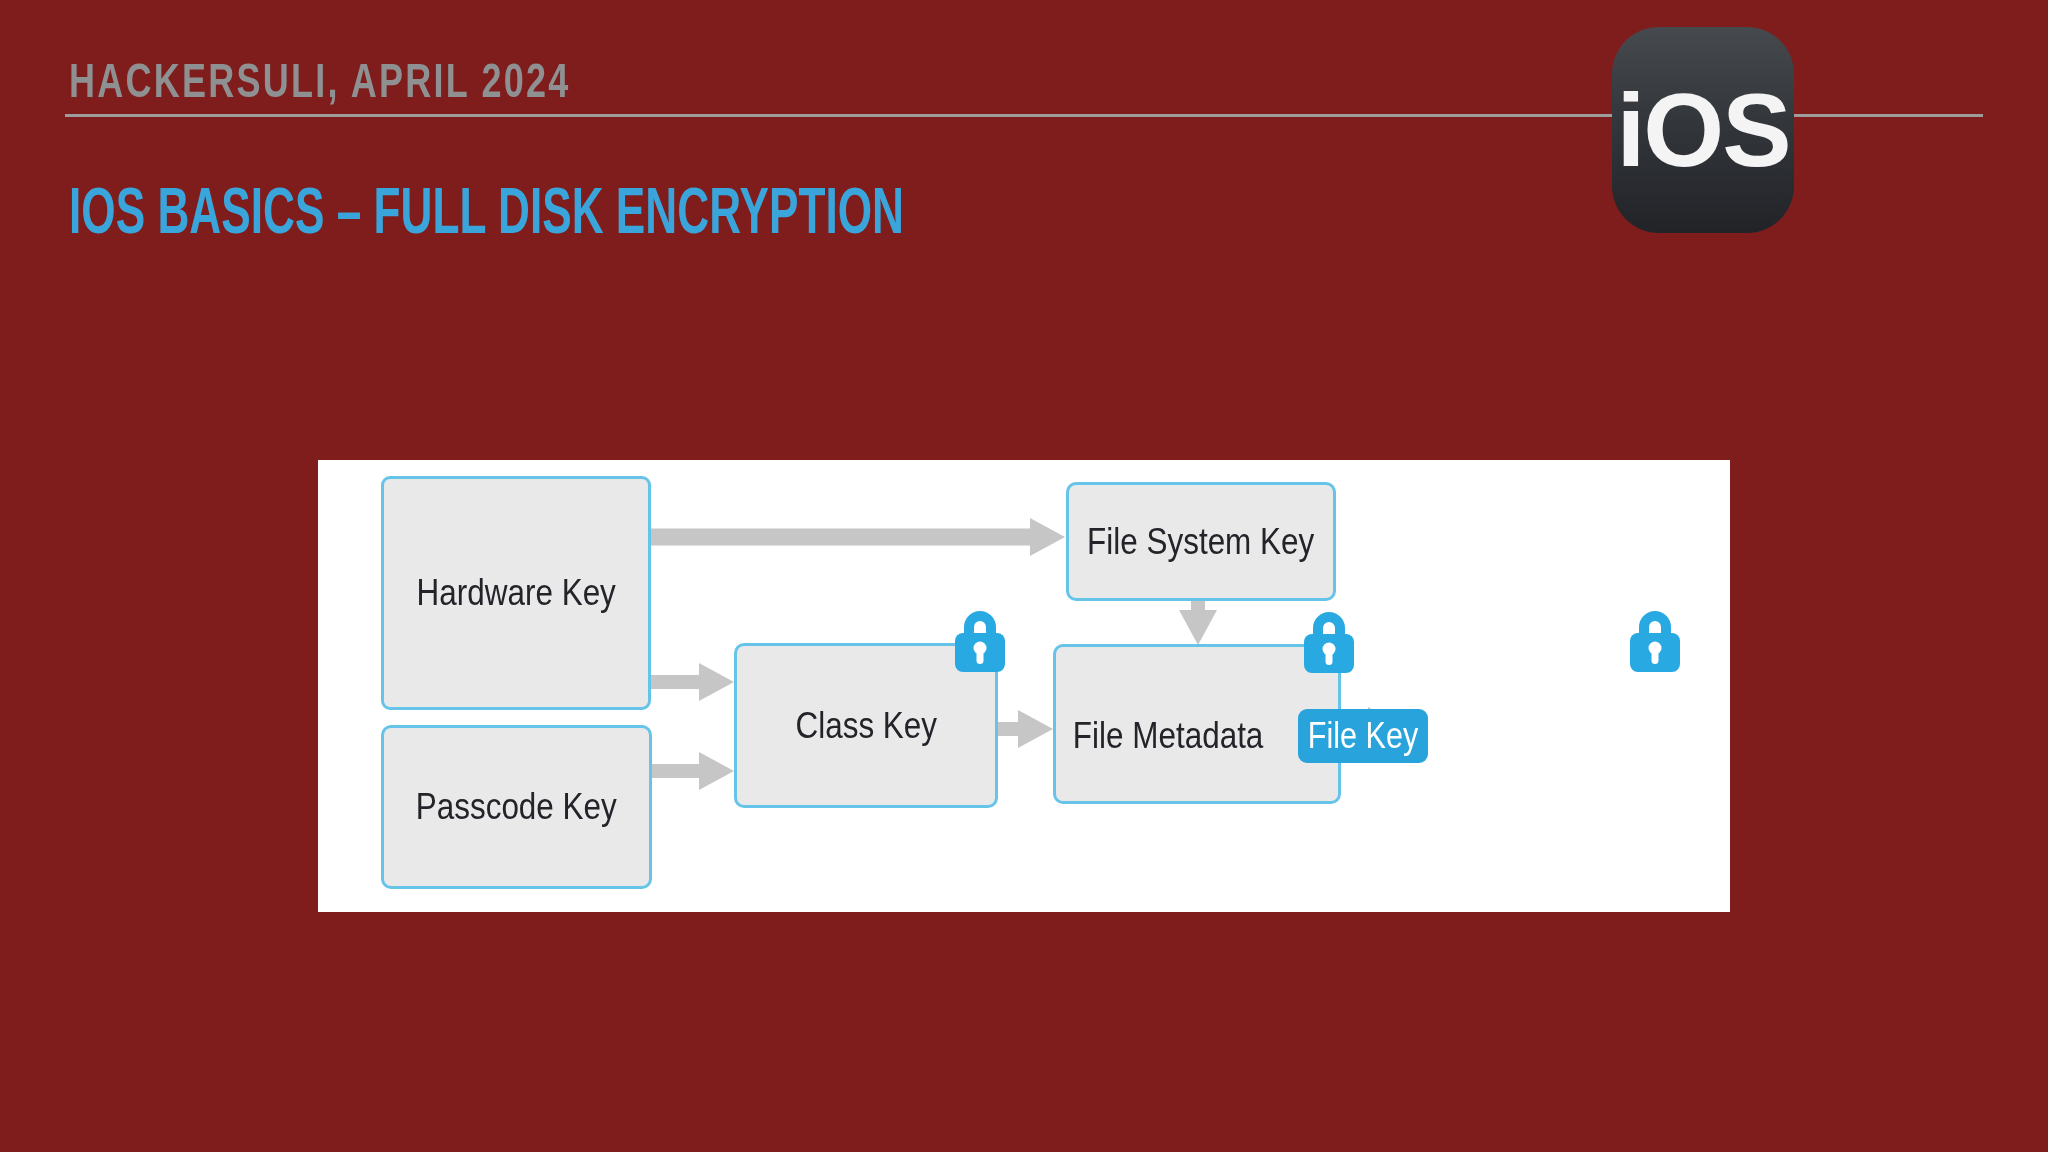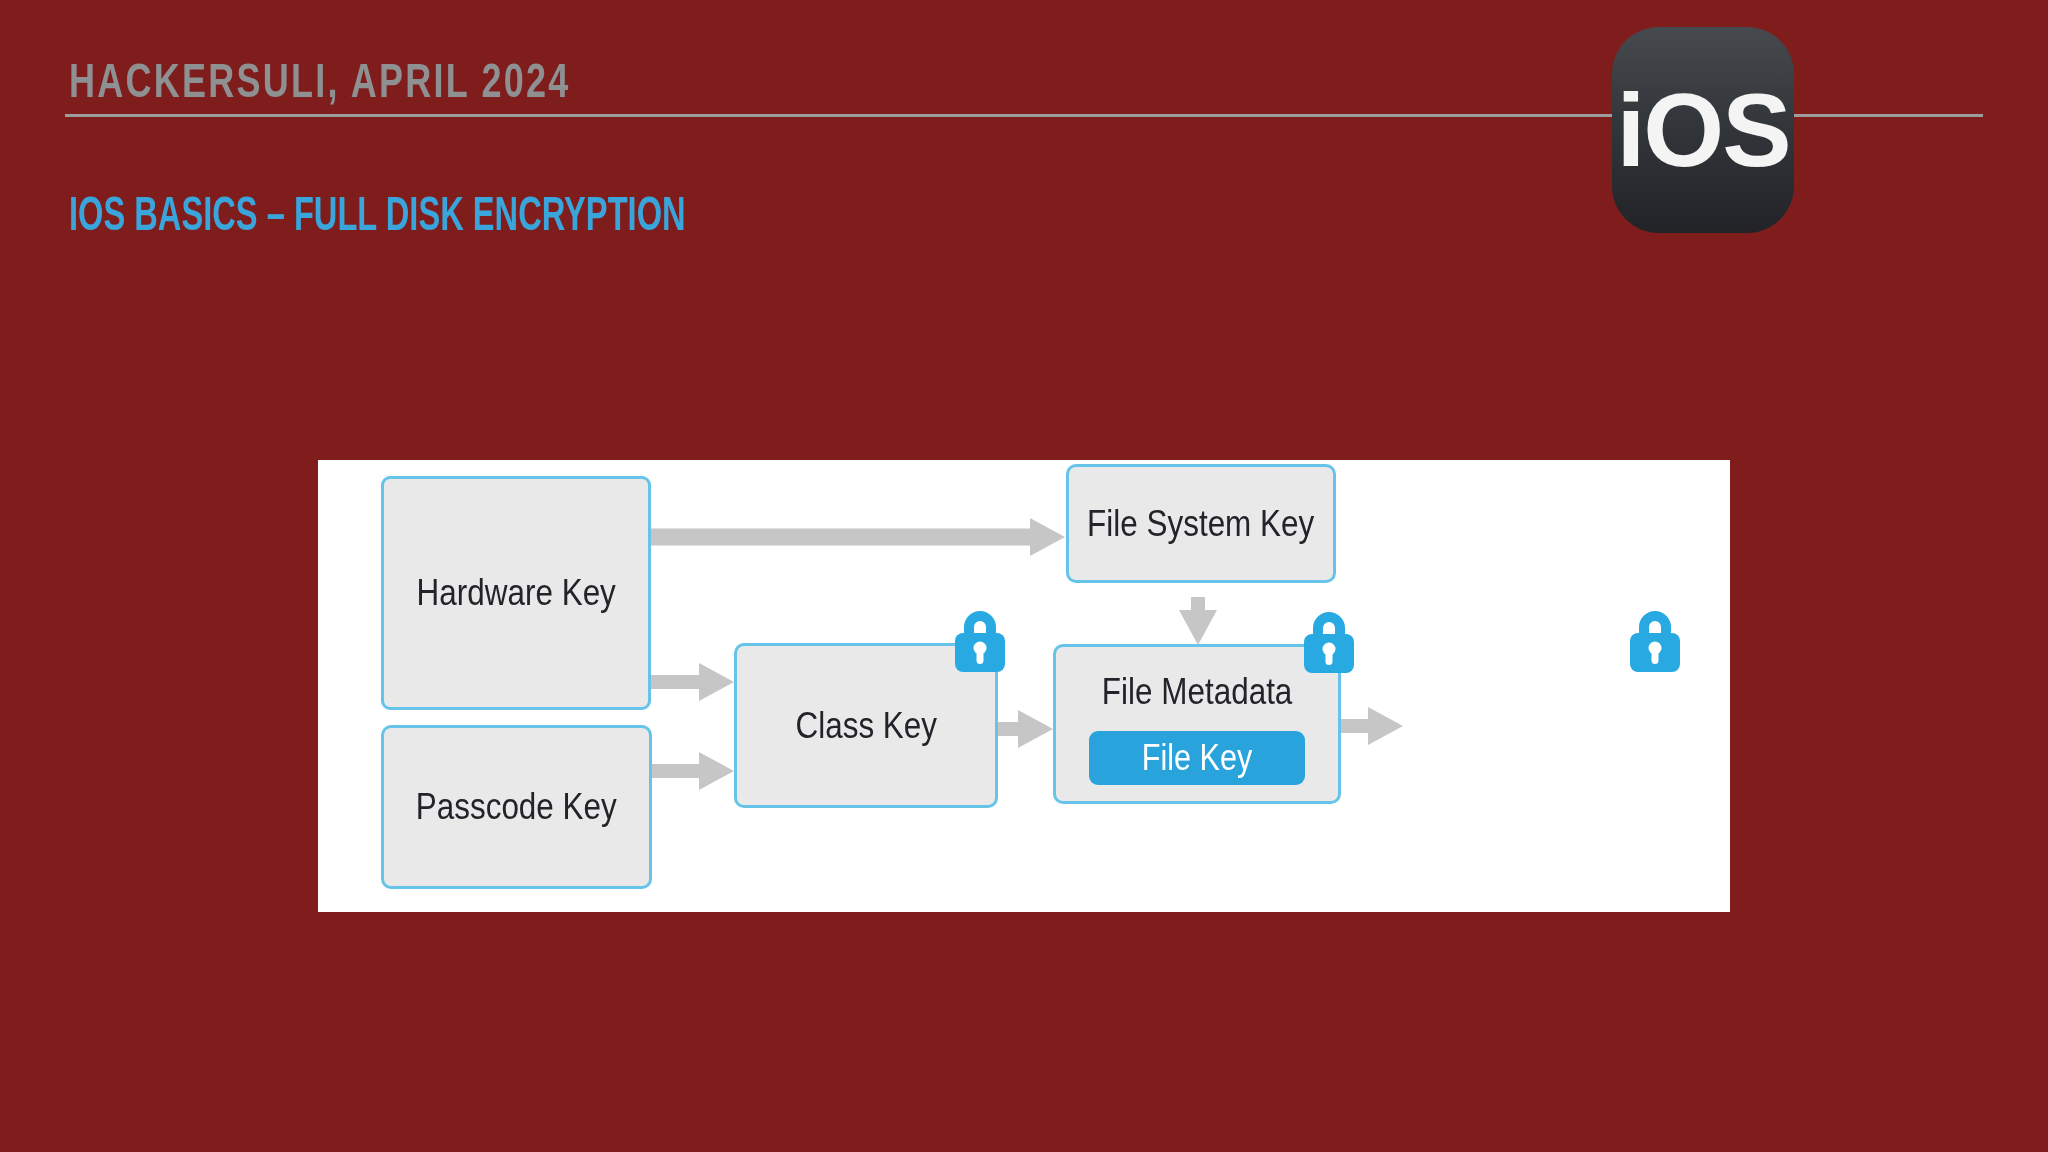--- a/index.html
+++ b/index.html
@@ -26,44 +26,44 @@
     border-radius:47px;
     background:linear-gradient(180deg,#46494e 0%,#33363b 45%,#212327 100%);
     display:flex;align-items:center;justify-content:center;
     z-index:3;
   }
   .ios-badge span{
     color:#f4f4f4;font-size:104px;font-weight:bold;line-height:1;
     letter-spacing:-2px;
   }
   .title{
-    position:absolute;left:69px;top:190px;margin:0;
-    font-size:48px;font-weight:bold;line-height:1;
+    position:absolute;left:69px;top:178px;margin:0;
+    font-size:65px;font-weight:bold;line-height:1;
     color:#3aa5da;white-space:nowrap;
   }
   .title .condense{transform:scaleX(0.68);}
   
   .panel{
     position:absolute;left:318px;top:460px;width:1412px;height:452px;
     background:#ffffff;
   }
   .arrows{position:absolute;left:0;top:0;width:1412px;height:452px;z-index:1;}
   .node{
     position:absolute;z-index:2;
     background:#e9e9ea;border:3px solid #67c4e9;border-radius:10px;
     display:flex;align-items:center;justify-content:center;
     color:#232329;font-size:37px;white-space:nowrap;
   }
   .node .label{display:inline-block;transform:scaleX(0.85);transform-origin:50% 50%;}
   .n-hardware{left:63px;top:16px;width:264px;height:228px;border-radius:9px;}
   .n-passcode{left:63px;top:265px;width:265px;height:158px;}
   .n-class{left:416px;top:183px;width:258px;height:159px;text-align:right;}
-  .n-fsk{left:748px;top:4px;width:264px;height:113px;align-items:center;}
+  .n-fsk{left:748px;top:22px;width:264px;height:113px;align-items:center;}
   .n-metadata{left:735px;top:184px;width:288px;height:160px;
-    flex-direction:column;justify-content:flex-start;padding-top:24px;box-sizing:border-box;gap:18px;}
+    flex-direction:row;justify-content:flex-start;padding-top:24px;box-sizing:border-box;gap:18px;}
   .n-contents{left:1085px;top:183px;width:264px;height:158px;}
   .chip{
     width:216px;height:54px;border-radius:9px;background:#29a3dc;
     display:flex;align-items:center;justify-content:center;
     color:#ffffff;font-size:36px;
   }
   .lock{position:absolute;z-index:4;width:50px;height:70px;}
   .lock-class{left:637px;top:143px;}
   .lock-metadata{left:986px;top:144px;}
   .lock-contents{left:1312px;top:143px;}

